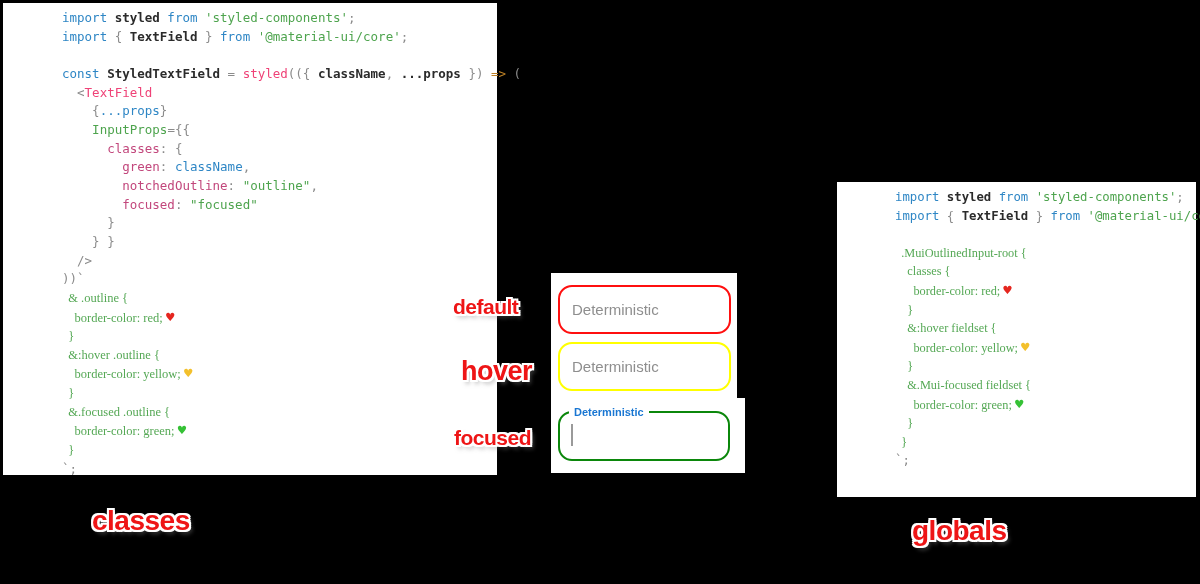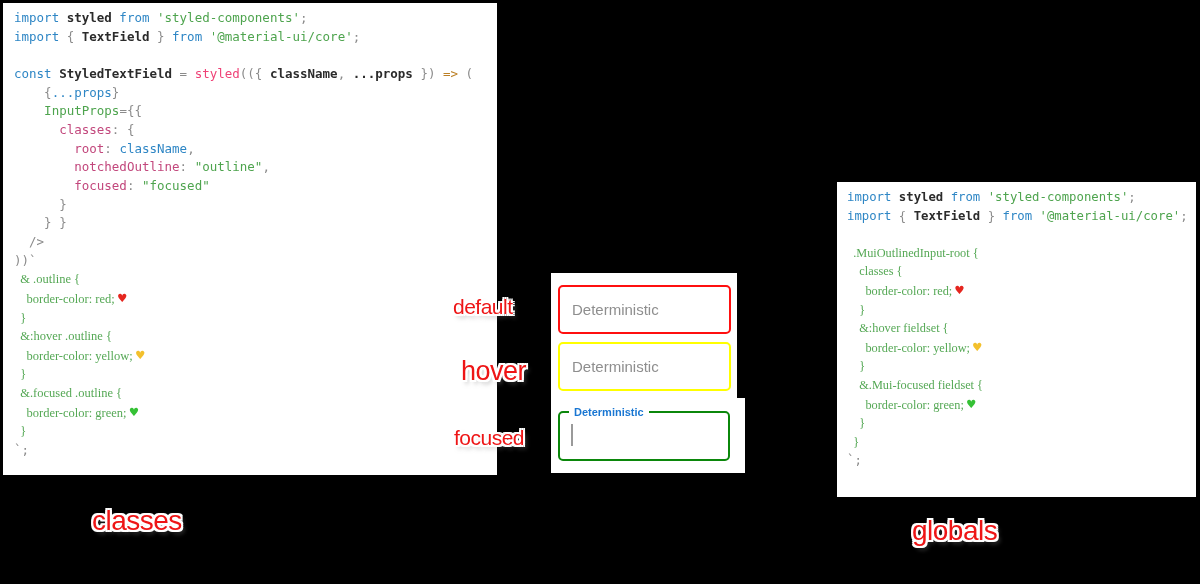--- a/index.html
+++ b/index.html
@@ -5,77 +5,78 @@
   * { margin:0; padding:0; box-sizing:border-box; }
   html,body { width:1200px; height:584px; background:#000; overflow:hidden;
               font-family:"Liberation Sans", sans-serif; position:relative; }
 
   
   .code-panel { position:absolute; background:#fff; font-family:"DejaVu Sans Mono", monospace; }
   #left-code  { left:3px;   top:3px;   width:494px; height:472px; padding:6px 0 0 11px;
                 font-size:12.5px; line-height:18.65px; }
   #right-code { left:837px; top:182px; width:359px; height:315px; padding:6px 0 0 10px;
                 font-size:12.3px; line-height:18.6px; }
-  .cl { white-space:pre; }
+  .cl { white-space:pre;margin-left:48px; }
   .tk-kw  { color:#2e86c5; }
   .tk-id  { color:#2b2b2b; font-weight:bold; }
   .tk-fn  { color:#ef4277; }
   .tk-prop{ color:#c2477c; }
   .tk-str { color:#4ea44e; }
   .tk-grn { color:#55a855;font-family:Liberation Serif, serif; }
   .tk-var { color:#2e86c5; }
   .tk-op  { color:#bc8026; }
   .tk-pun { color:#8b8b8b; }
   .tk-hr  { color:#e5261f; font-size:14px; }
   .tk-hy  { color:#f3c02c; font-size:14px; }
   .tk-hg  { color:#35c135; font-size:14px; }
 
   
   .demo-panel { position:absolute; background:#fff; }
   #panel-default-hover { left:551px; top:273px; width:186px; height:125px; }
   #panel-focused       { left:551px; top:398px; width:194px; height:75px; }
 
-  .tf { position:absolute; background:#fff; border-radius:5px; }
+  .tf { position:absolute; background:#fff; border-radius:14px; }
   #tf-default { left:558px; top:285px; width:173px; height:49px; border:2px solid #ff0f0f; }
   #tf-hover   { left:558px; top:342px; width:173px; height:49px; border:2px solid #ffff00; }
   #tf-focused { left:558px; top:411px; width:172px; height:50px; border:2px solid #0b870b; }
 
   .tf input { width:100%; height:100%; border:none; outline:none; background:transparent;
               font-family:"Liberation Sans", sans-serif; font-size:15px; color:#555;
               padding-left:12px; }
   .tf input::placeholder { color:#8e8e8e; opacity:1; }
 
   .notch-label { position:absolute; top:-9px; left:9px; background:#fff; padding:0 5px;
                  font-size:11px; font-weight:bold; color:#1976d2; line-height:17px; }
   .caret { position:absolute; left:11px; top:11px; width:2px; height:22px; background:#9a9a9a; }
 
   
-  .tag { position:absolute; color:#ee1516; font-weight:normal; letter-spacing:-0.5px;
+  .tag { position:absolute; color:#ee1516; font-weight:bold; letter-spacing:-0.5px;
          text-shadow:
            -2px -2px 0 #fff, 2px -2px 0 #fff, -2px 2px 0 #fff, 2px 2px 0 #fff,
            -2px 0 0 #fff, 2px 0 0 #fff, 0 -2px 0 #fff, 0 2px 0 #fff,
            3px 4px 4px rgba(130,130,130,0.55); }
   #lbl-default { left:453px; top:295px; font-size:21px; }
   #lbl-hover   { left:461px; top:356px; font-size:27px; }
   #lbl-focused { left:454px; top:426px; font-size:21px; }
   #lbl-classes { left:92px;  top:505px; font-size:28px; }
   #lbl-globals { left:912px; top:515px; font-size:28px; }
 </style>
 </head>
 <body>
 
 <div id="left-code" class="code-panel">
     <div class="cl"><span class="tk-kw">import </span><span class="tk-id">styled</span><span class="tk-kw"> from </span><span class="tk-str">'styled-components'</span><span class="tk-pun">;</span></div>
     <div class="cl"><span class="tk-kw">import </span><span class="tk-pun">{ </span><span class="tk-id">TextField</span><span class="tk-pun"> } </span><span class="tk-kw">from </span><span class="tk-str">'@material-ui/core'</span><span class="tk-pun">;</span></div>
     <div class="cl">&nbsp;</div>
     <div class="cl"><span class="tk-kw">const </span><span class="tk-id">StyledTextField</span><span class="tk-pun"> = </span><span class="tk-fn">styled</span><span class="tk-pun">(({ </span><span class="tk-id">className</span><span class="tk-pun">, </span><span class="tk-id">...props</span><span class="tk-pun"> }) </span><span class="tk-op">=&gt;</span><span class="tk-pun"> (</span></div>
+    <div class="cl"><span class="tk-pun">  &lt;</span><span class="tk-fn">TextField</span></div>
     <div class="cl"><span class="tk-pun">    {</span><span class="tk-var">...props</span><span class="tk-pun">}</span></div>
     <div class="cl"><span>    </span><span class="tk-str">InputProps</span><span class="tk-pun">={{</span></div>
     <div class="cl"><span>      </span><span class="tk-prop">classes</span><span class="tk-pun">: {</span></div>
-    <div class="cl"><span>        </span><span class="tk-prop">root</span><span class="tk-pun">: </span><span class="tk-var">className</span><span class="tk-pun">,</span></div>
+    <div class="cl"><span>        </span><span class="tk-prop">green</span><span class="tk-pun">: </span><span class="tk-var">className</span><span class="tk-pun">,</span></div>
     <div class="cl"><span>        </span><span class="tk-prop">notchedOutline</span><span class="tk-pun">: </span><span class="tk-str">"outline"</span><span class="tk-pun">,</span></div>
     <div class="cl"><span>        </span><span class="tk-prop">focused</span><span class="tk-pun">: </span><span class="tk-str">"focused"</span></div>
     <div class="cl"><span class="tk-pun">      }</span></div>
     <div class="cl"><span class="tk-pun">    } }</span></div>
     <div class="cl"><span class="tk-pun">  /&gt;</span></div>
     <div class="cl"><span class="tk-pun">))`</span></div>
     <div class="cl"><span class="tk-grn">  &amp; .outline {</span></div>
     <div class="cl"><span class="tk-grn">    border-color: red; </span><span class="tk-hr">♥</span></div>
     <div class="cl"><span class="tk-grn">  }</span></div>
     <div class="cl"><span class="tk-grn">  &amp;:hover .outline {</span></div>

